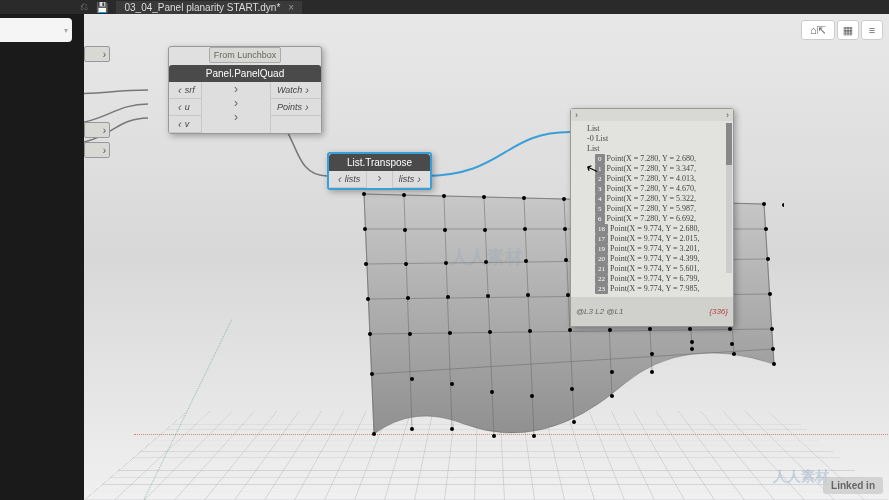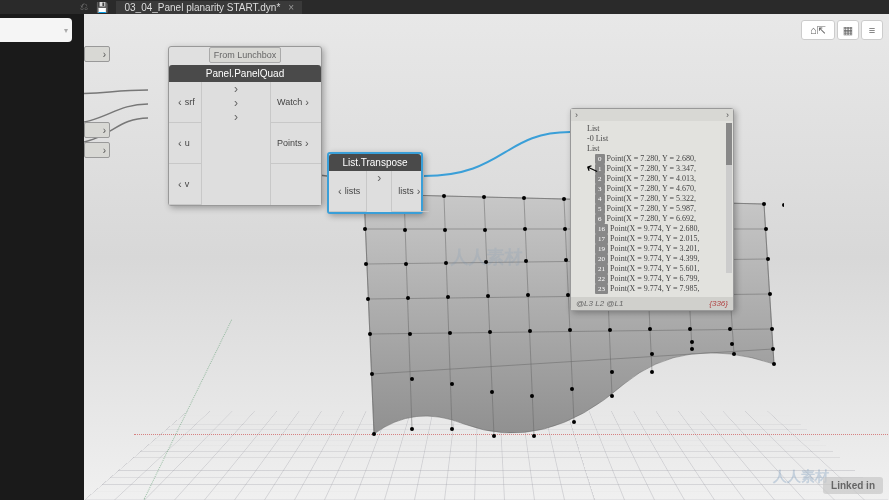--- a/index.html
+++ b/index.html
@@ -107,48 +107,49 @@
     }
     .node-body {
       display: flex;
       background: #dedede;
     }
     .port-col {
       display: flex;
       flex-direction: column;
     }
     .port {
-      padding: 14px 6px;
+      padding: 2px 6px;
       font-size: 9px;
       color: #444;
       border-bottom: 1px solid #c8c8c8;
       display: flex;
       align-items: center;
       min-height: 14px;
+      font-style: italic;
     }
     .port.in::before, .port.out::after {
       content: '›';
       color: #555;
       margin: 0 3px;
       font-size: 11px;
     }
     .port.in::before { content: '‹'; }
     .port-chevron {
       flex: 1;
       text-align: center;
       color: #666;
       font-size: 12px;
       border-left: 1px solid #c8c8c8;
       border-right: 1px solid #c8c8c8;
       padding: 0 10px;
     }
     .node-panelquad { left: 64px; top: 32px; width: 154px; margin-left: 20px; }
     .node-transpose {
       left: 243px; top: 138px;
-      width: 96px;
+      width: 105px;
       border: 2px solid #3a9fd8;
     }
     .node-watch { left: 486px; top: 94px; width: 164px; }
     .watch-chev-row {
       background: #d8d8d4; display: flex; justify-content: space-between;
       padding: 1px 4px; color: #555; font-size: 9px;
     }
     .watch-body {
       background: #e2e2de;
       padding: 3px 16px;
@@ -166,21 +167,21 @@
       content: ''; position: absolute; top: 0; left: 0; right: 0; height: 42px;
       background: #888;
     }
     .watch-line { white-space: nowrap; line-height: 10px; }
     .watch-idx {
       display: inline-block; background: #888; color: #fff;
       padding: 0 3px; margin-right: 2px; font-size: 7px;
       border-radius: 1px;
     }
     .watch-footer {
-      background: #d0d0cc; padding: 2px 5px; font-size: 8px;
+      background: #d0d0cc; padding: 10px 5px; font-size: 8px;
       display: flex; justify-content: space-between;
       color: #666; font-style: italic;
     }
     .watch-count { color: #b04040; }
     .toolbar-right {
       position: absolute; top: 6px; right: 6px;
       display: flex; gap: 2px;
     }
     .toolbar-btn {
       width: 22px; height: 20px;

